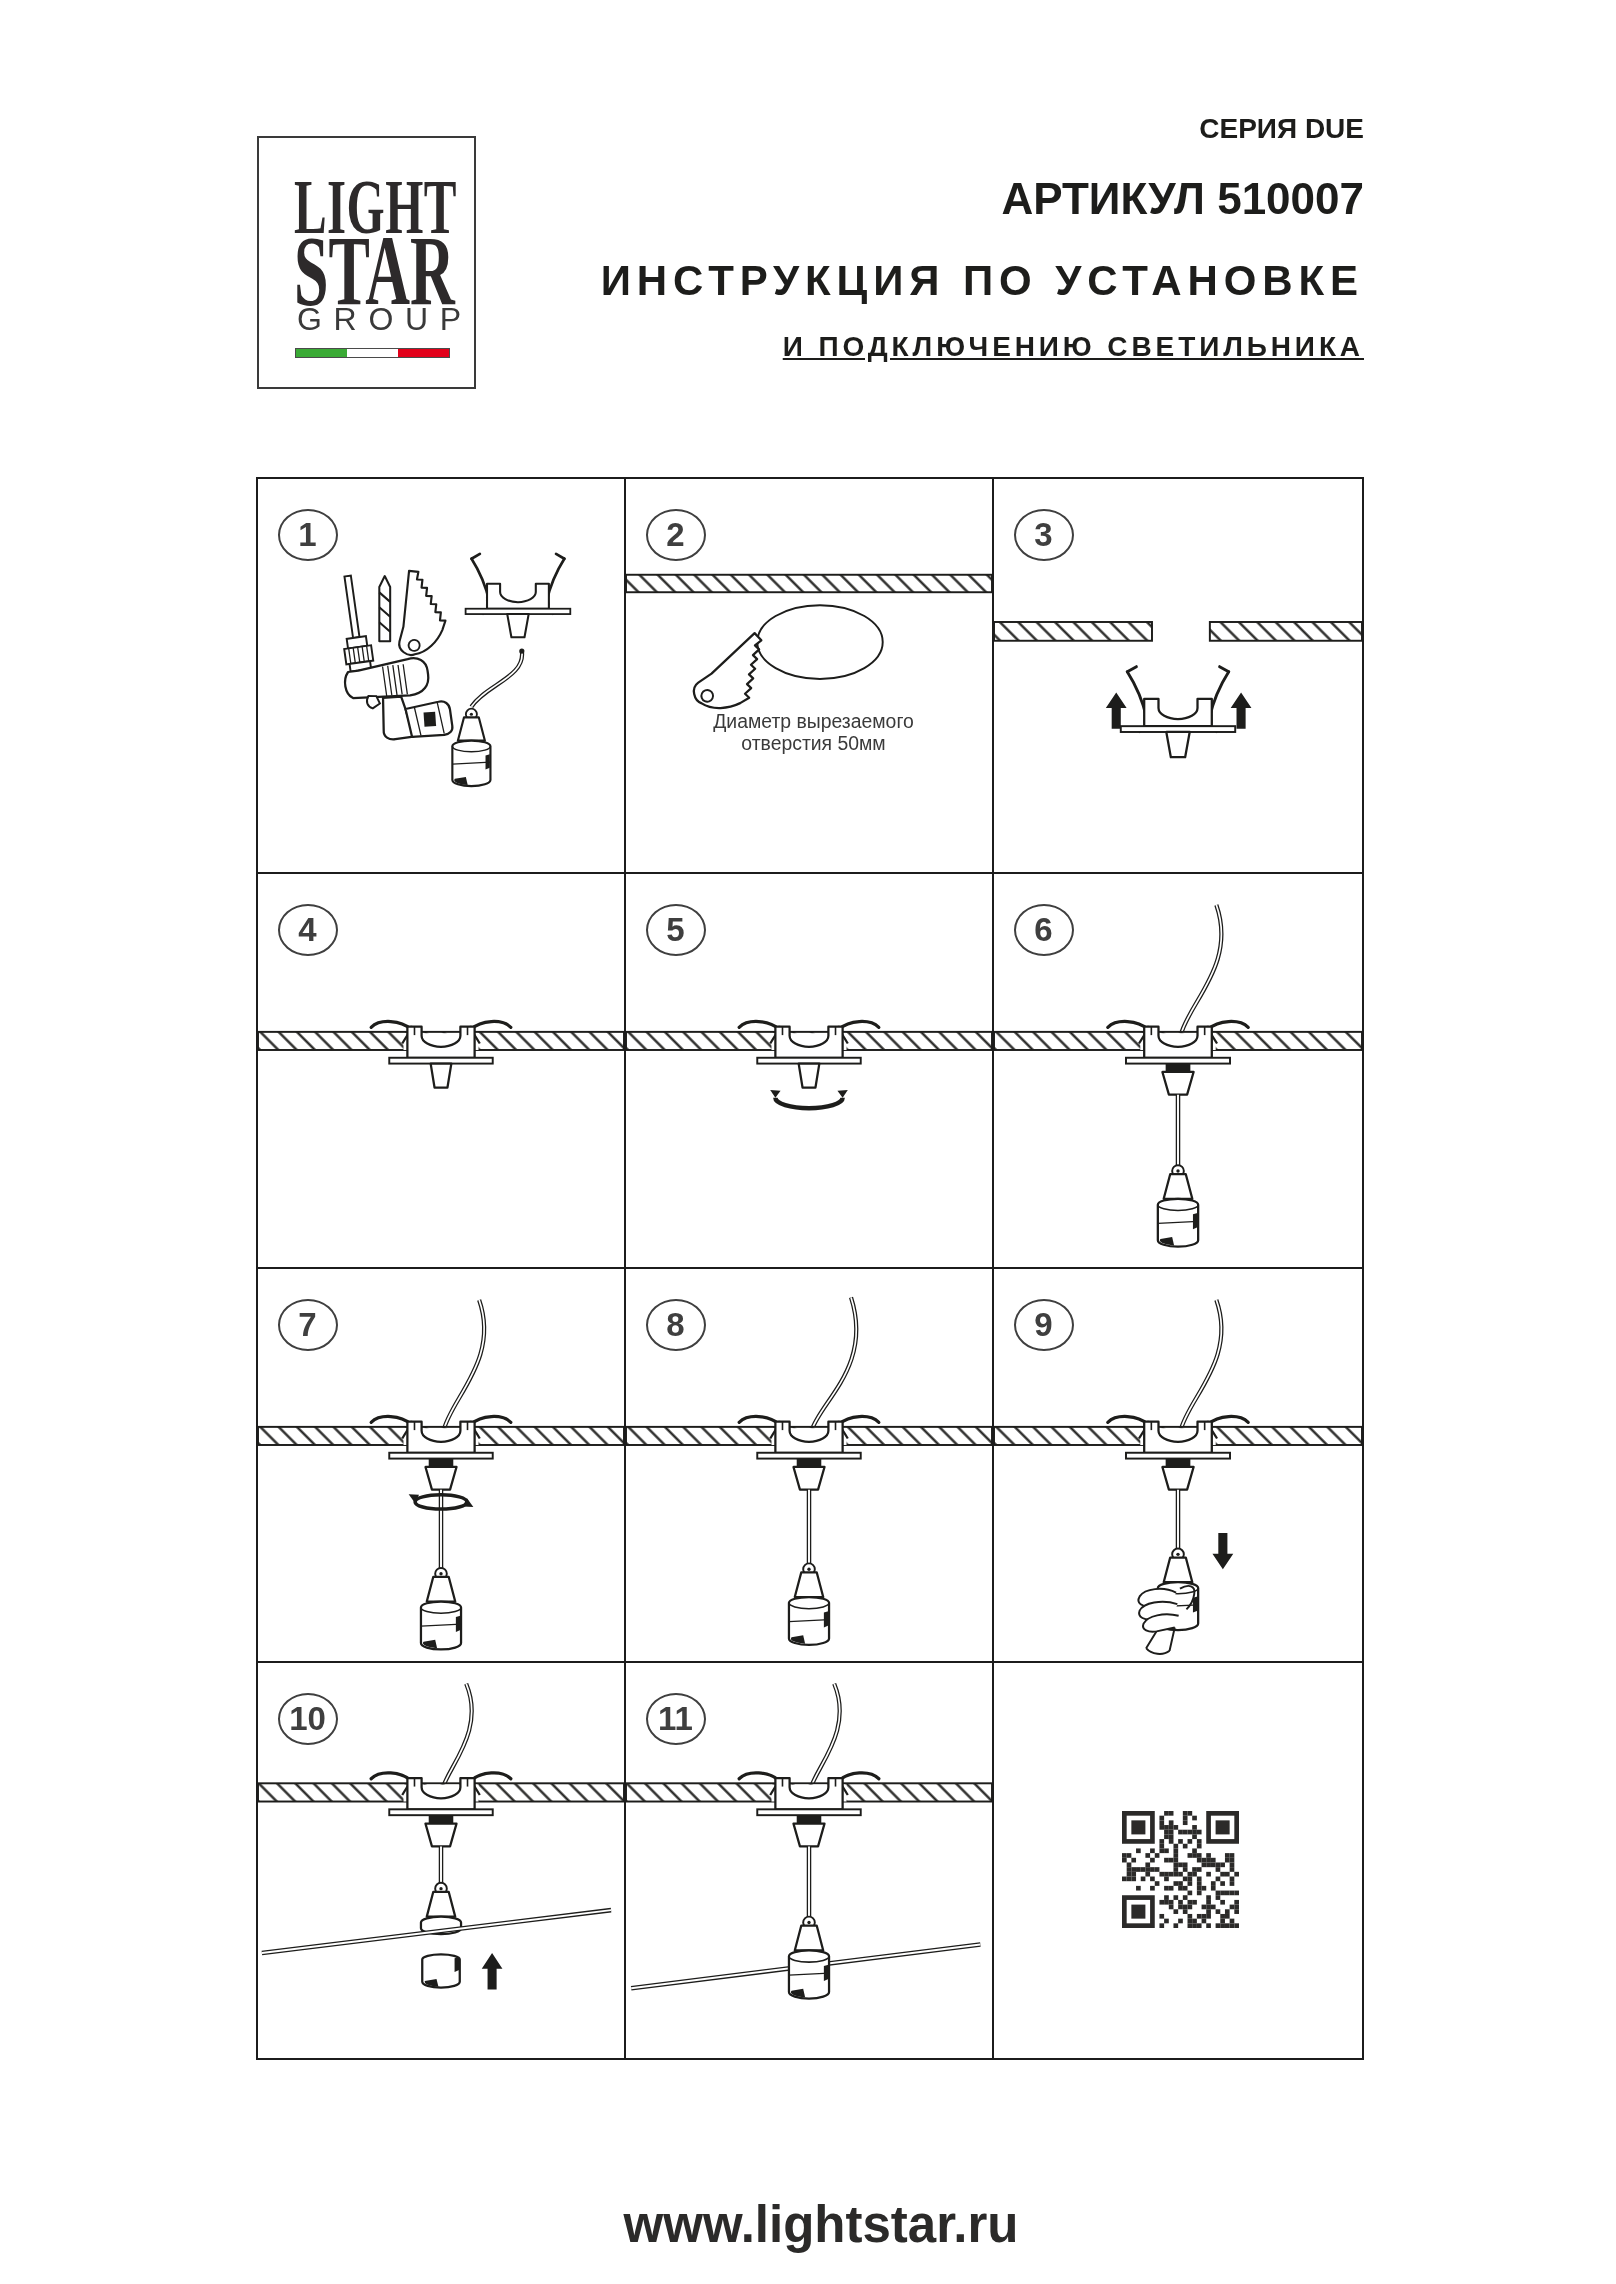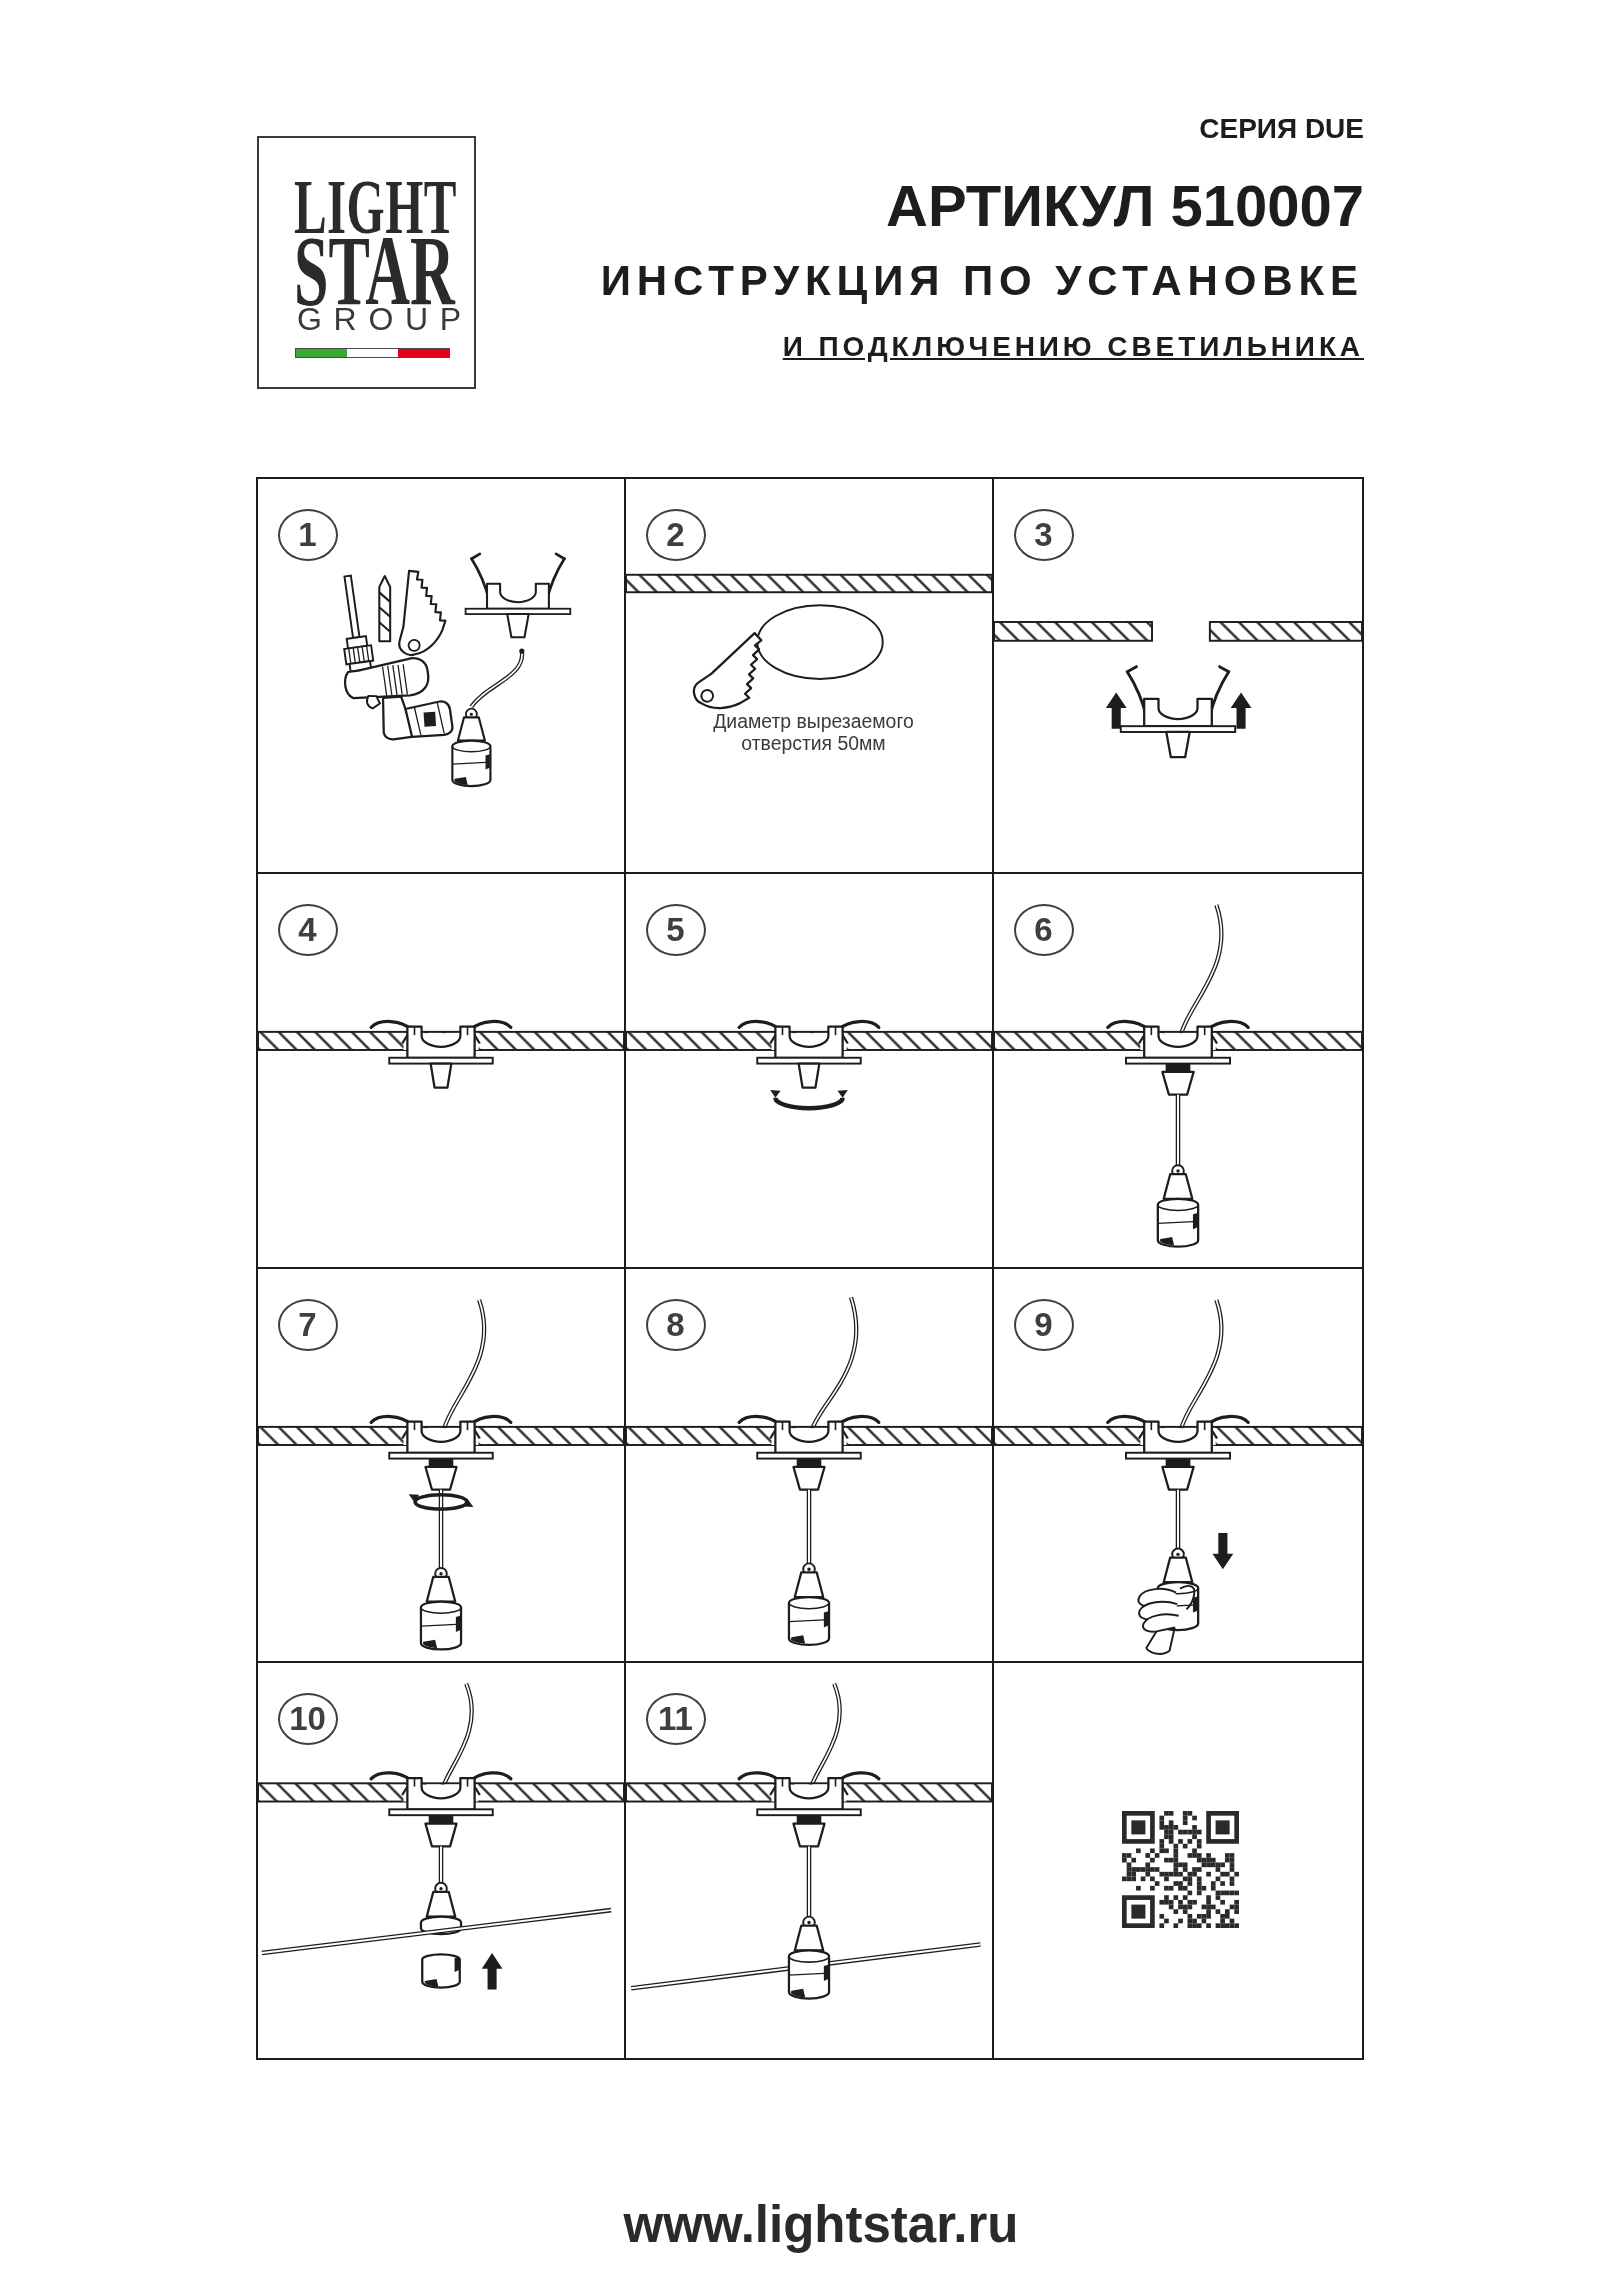--- a/index.html
+++ b/index.html
@@ -18,21 +18,21 @@
   .logo-group{position:absolute;left:38px;top:165px;font-size:32px;line-height:1;
               letter-spacing:11.7px;color:#3a3a3a;font-weight:400;}
   .logo-flag{position:absolute;left:36px;top:210px;width:155px;height:9.8px;
              border:1.3px solid #4a4a4a;box-sizing:border-box;display:flex;}
   .logo-flag div{flex:1;height:100%;}
 
   
   .hdr{position:absolute;right:252px;text-align:right;font-weight:bold;
        color:#1d1d1b;white-space:nowrap;line-height:1;}
   .hdr-series{top:115px;font-size:28px;}
-  .hdr-article{top:177px;font-size:58px;}
+  .hdr-article{top:177px;font-size:44px;}
   .hdr-instr1{top:260px;font-size:42px;letter-spacing:5.9px;}
   .hdr-instr2{top:333px;font-size:28px;letter-spacing:3.9px;text-decoration:underline;}
 
   
   .grid{position:absolute;left:256px;top:477px;width:1108px;height:1583px;
         border:2px solid #1c1c1c;box-sizing:border-box;
         display:grid;grid-template-columns:repeat(3,1fr);grid-template-rows:repeat(4,1fr);}
   .cell{position:relative;box-sizing:border-box;}
   .cell:not(:nth-child(3n)){border-right:2px solid #1c1c1c;}
   .cell:nth-child(-n+9){border-bottom:2px solid #1c1c1c;}

